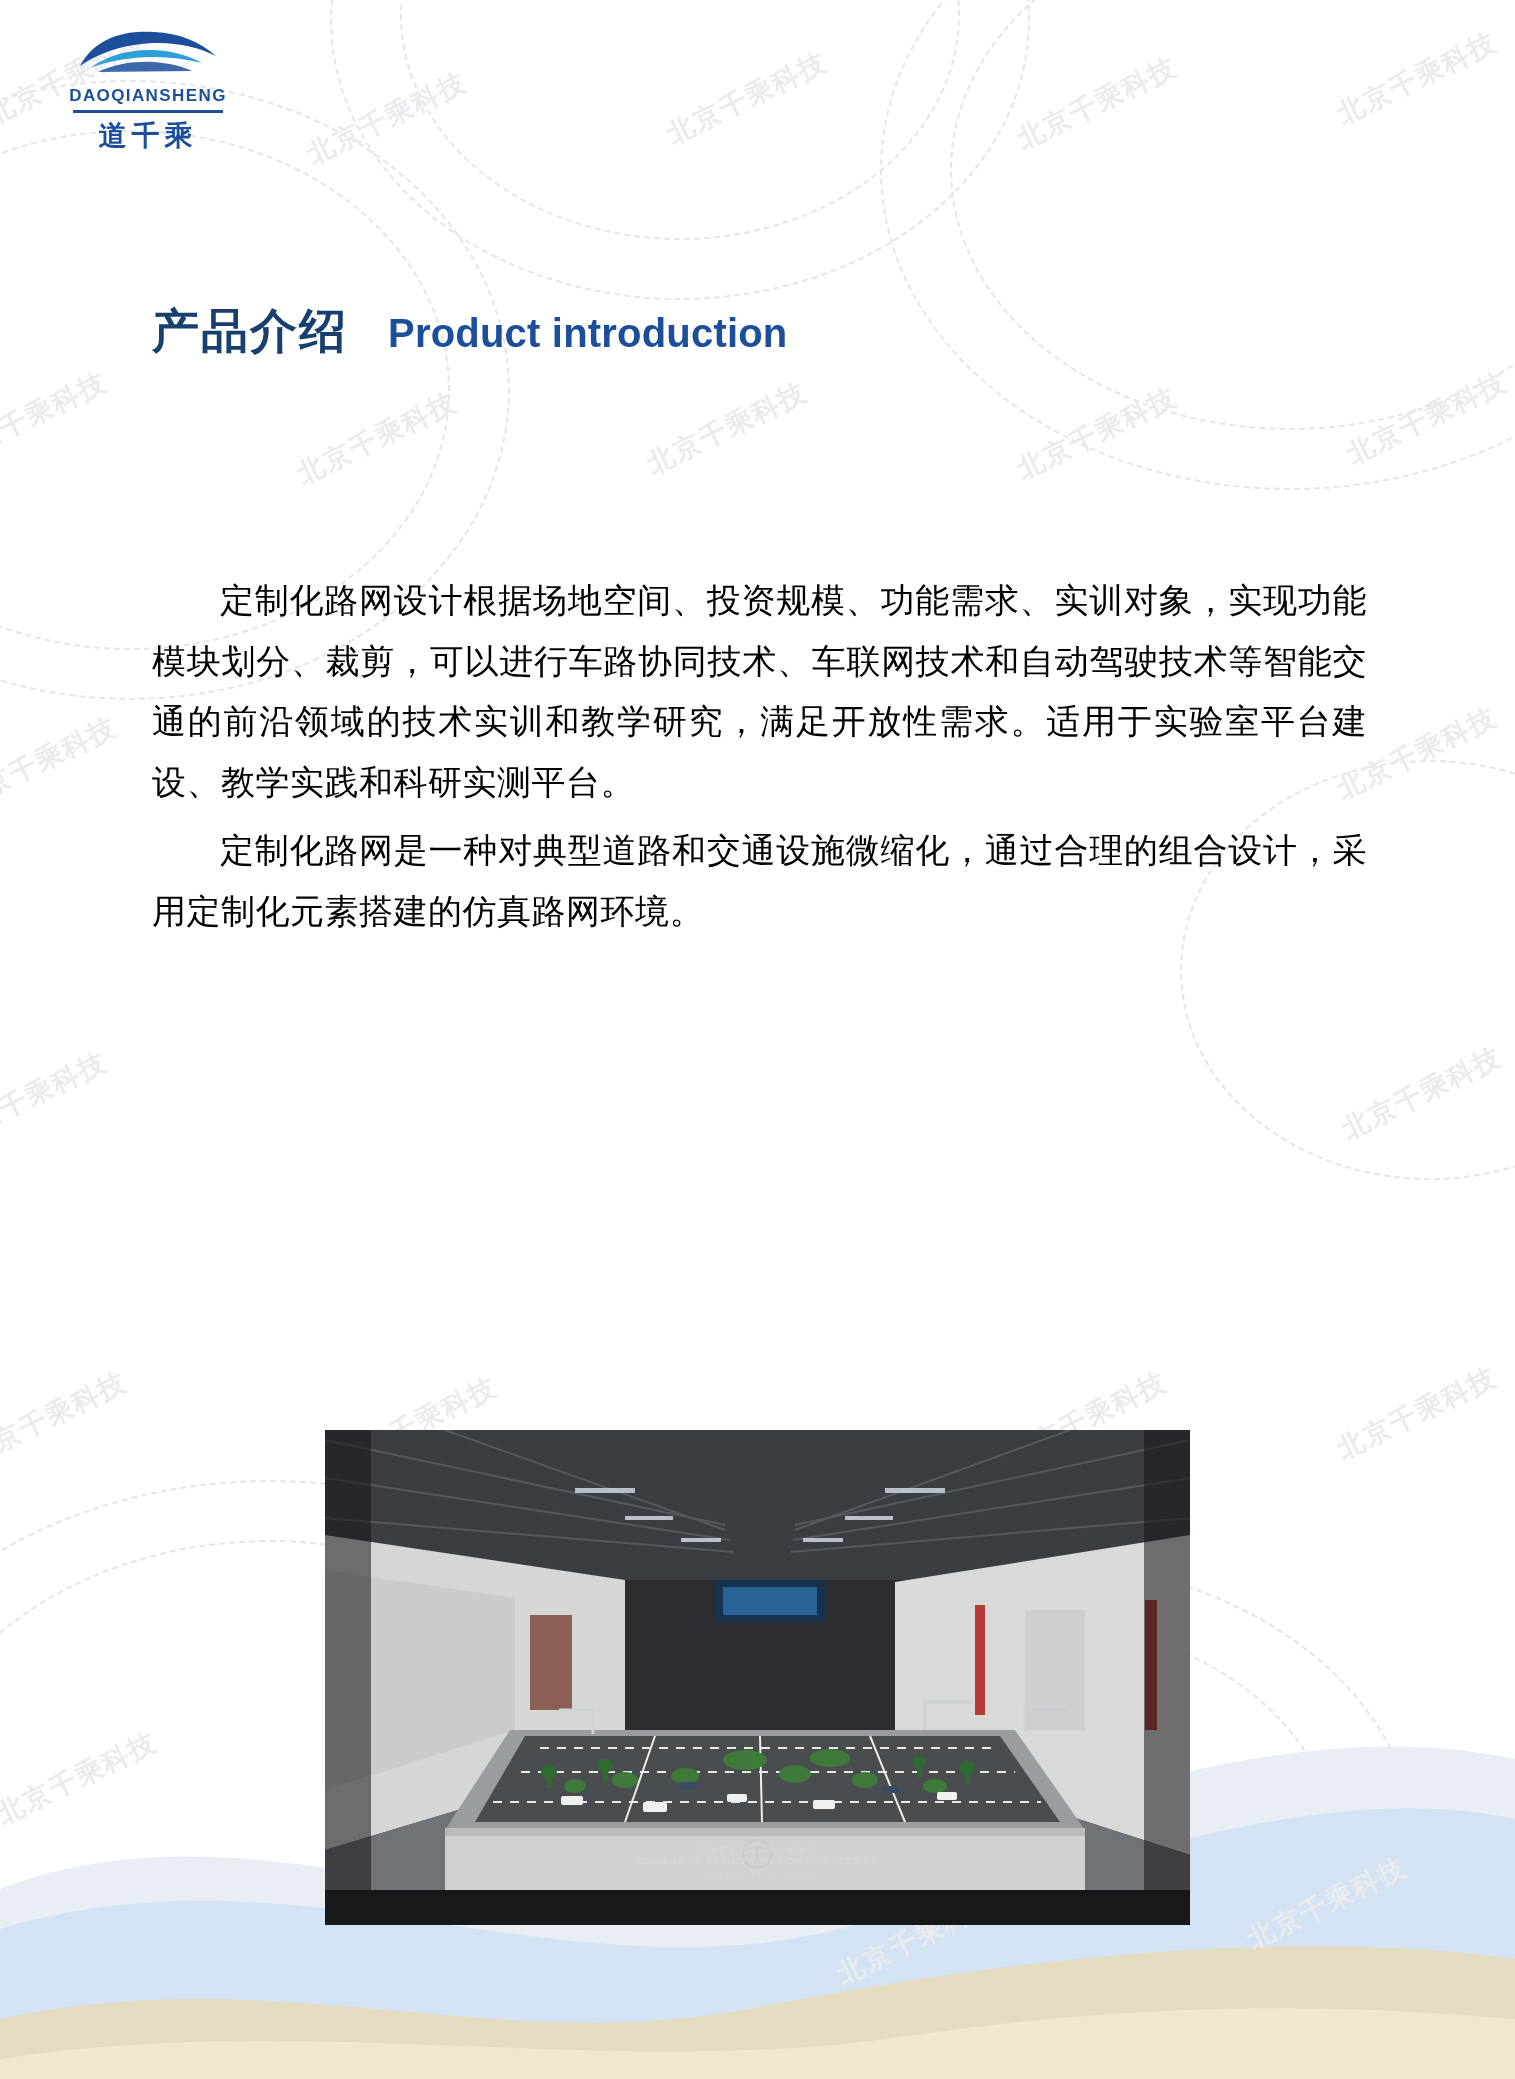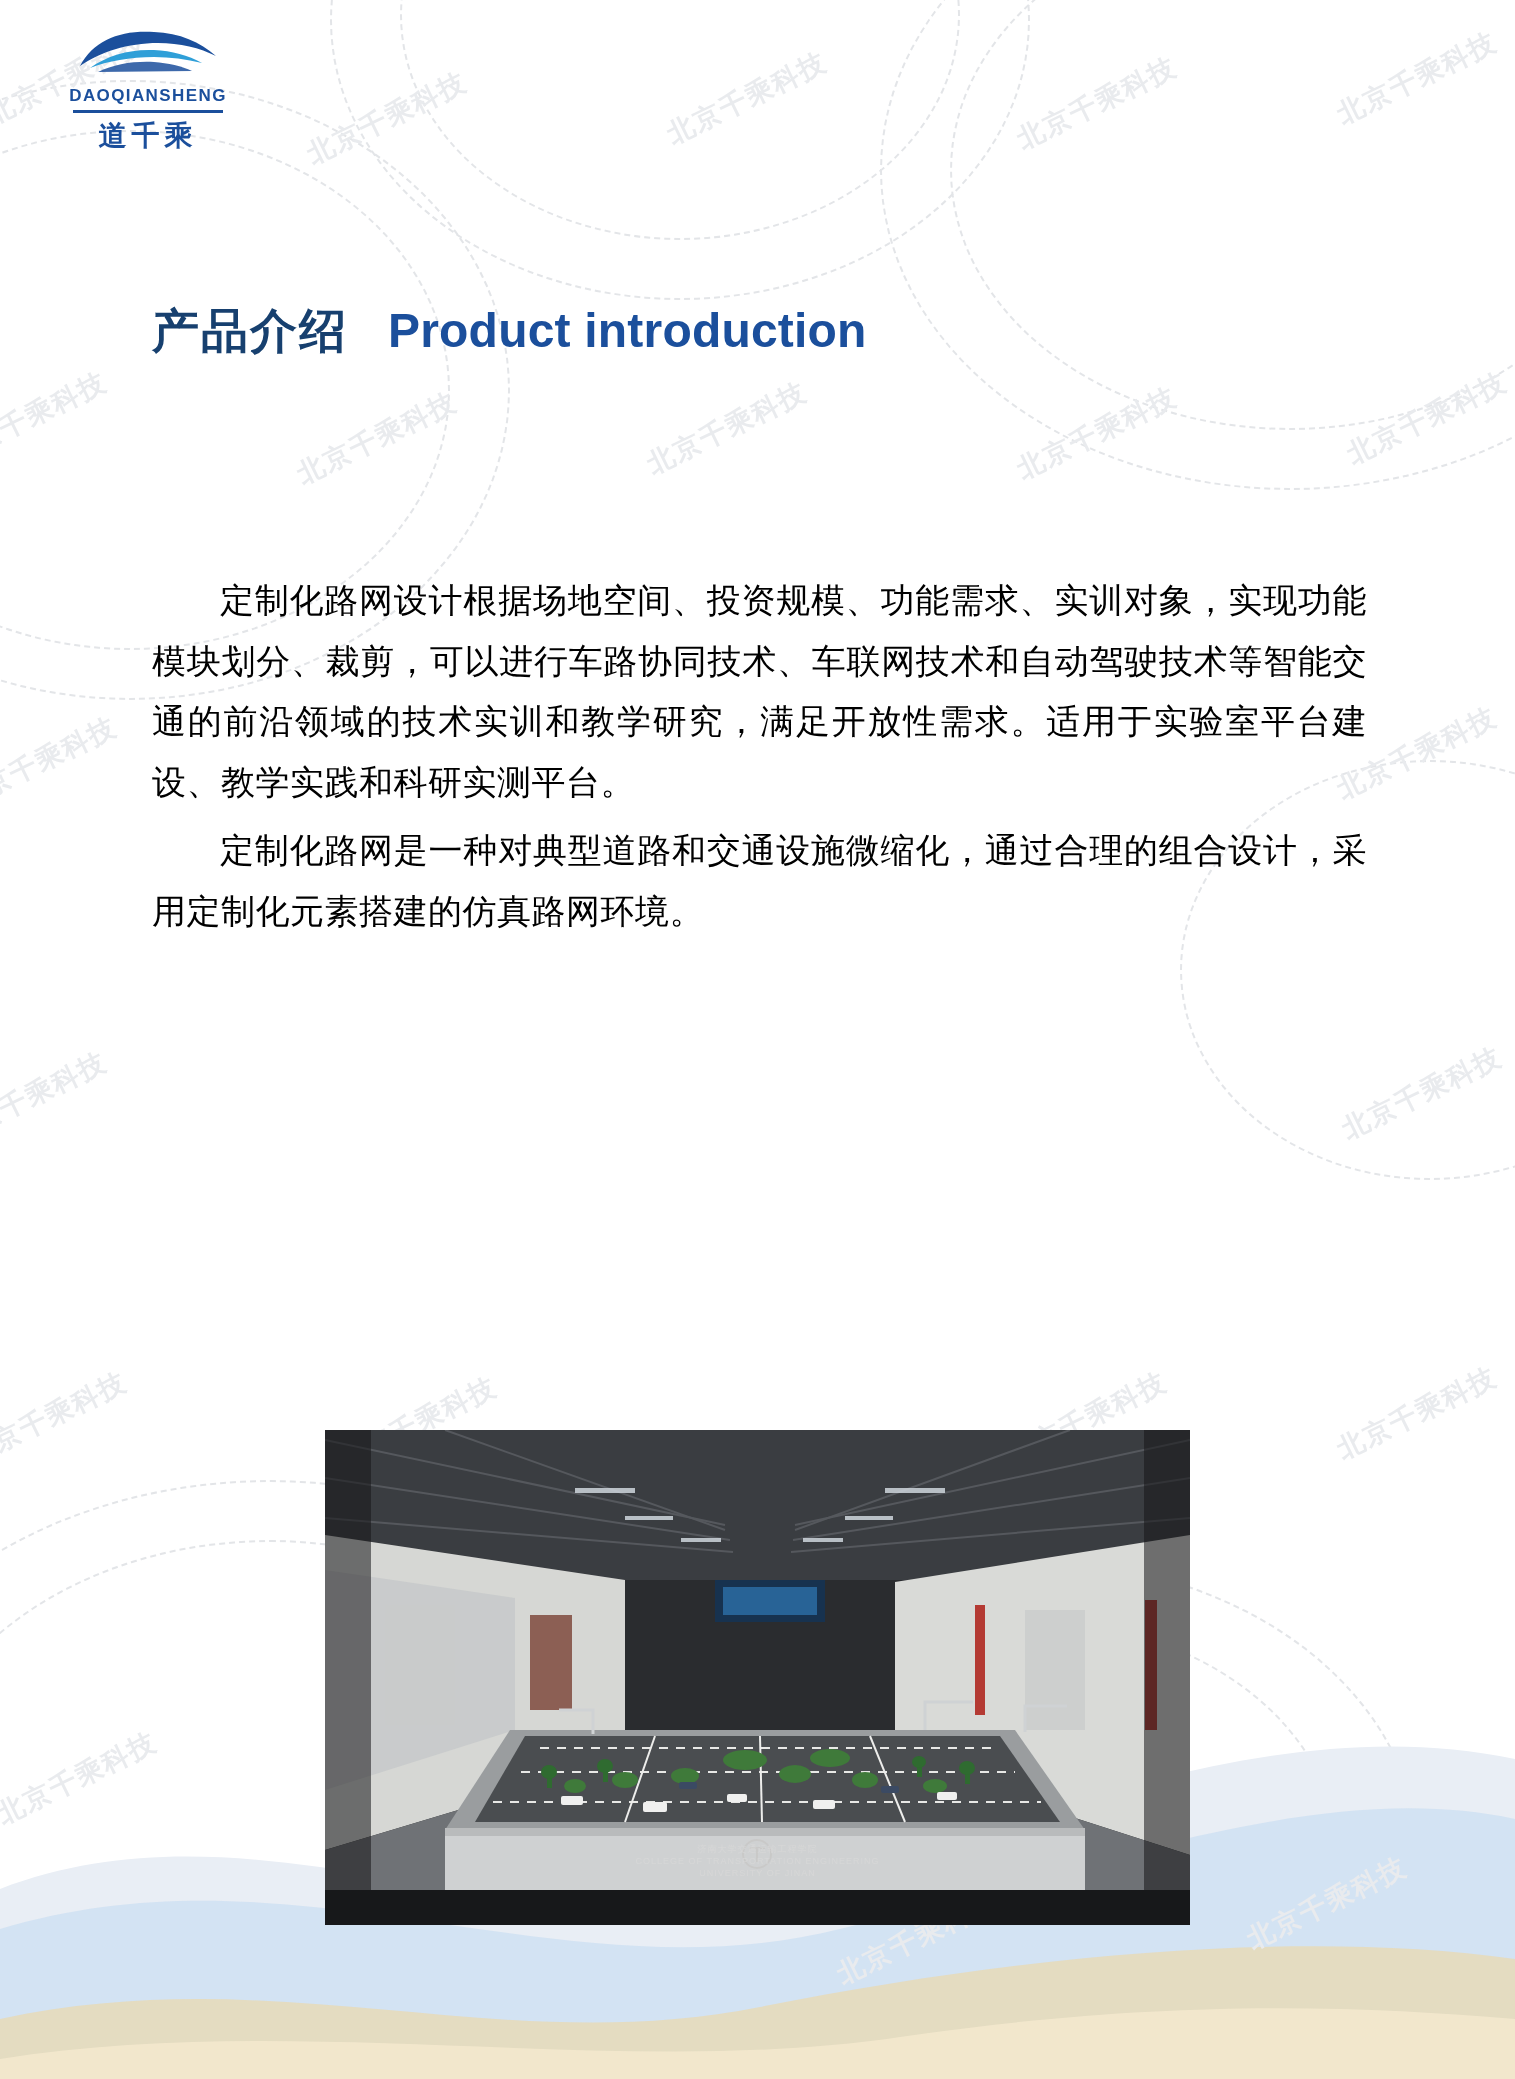--- a/index.html
+++ b/index.html
@@ -93,21 +93,21 @@
     align-items: baseline;
     gap: 40px;
   }
   .title-cn {
     font-size: 47px;
     font-weight: 700;
     color: #17406f;
     letter-spacing: 2px;
   }
   .title-en {
-    font-size: 48px;
+    font-size: 40px;
     font-weight: 700;
     color: #1b4f9c;
     letter-spacing: 0.2px;
   }
 
   
   .content {
     position: absolute;
     left: 152px;
     top: 570px;

